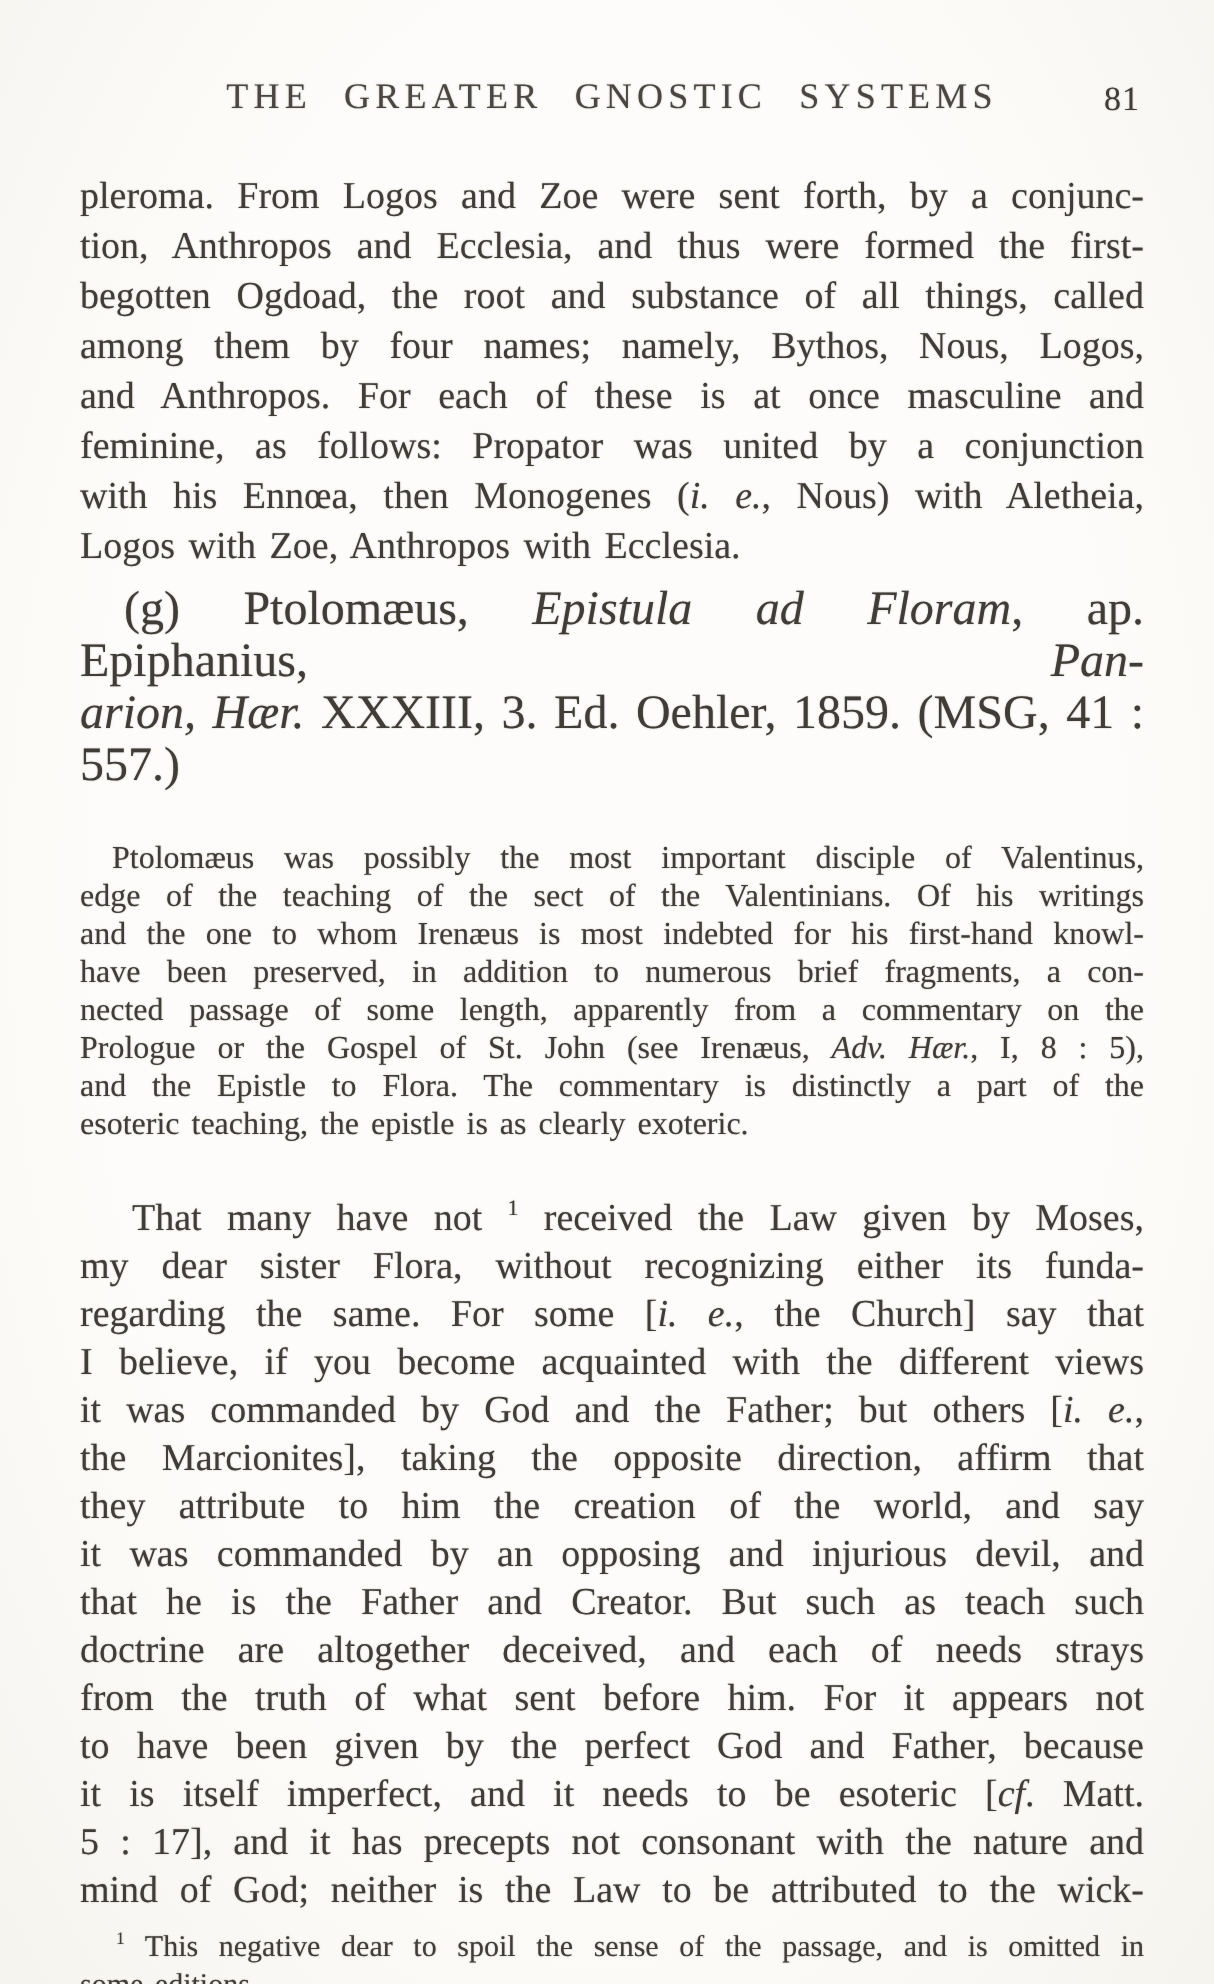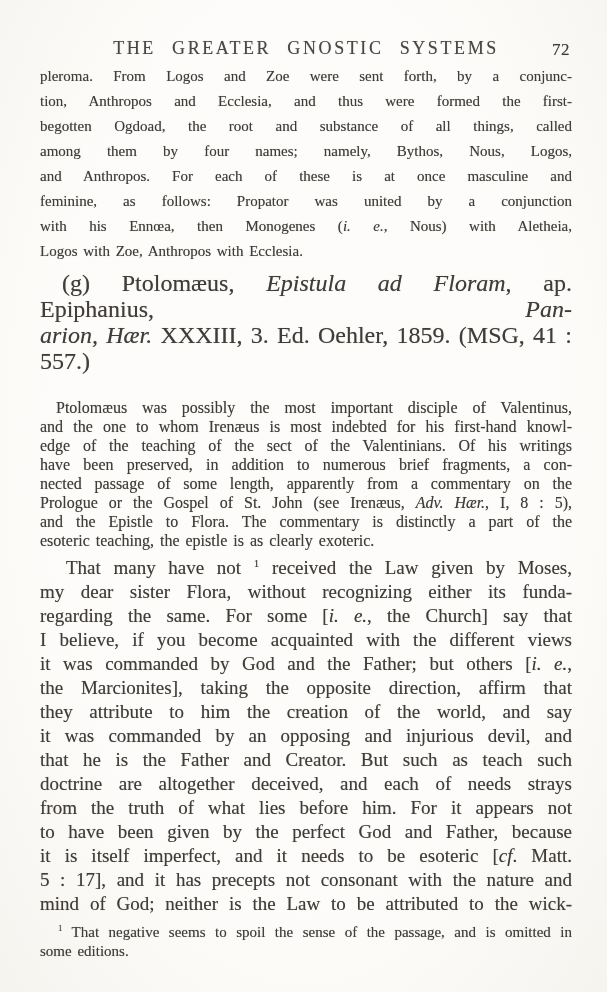--- a/index.html
+++ b/index.html
@@ -18,20 +18,21 @@
     box-sizing: border-box;
     padding: 38px 35px 0 40px;
   }
   .ink {
     color: #403d39;
     text-shadow: 0 0 0.7px rgba(80, 75, 68, 0.55);
   }
   .running-head {
     position: relative;
     height: 26px;
+    margin-bottom: 22px;
   }
   .head-title {
     display: block;
     text-align: center;
     font-size: 18px;
     letter-spacing: 2.6px;
     word-spacing: 9px;
     color: #4a4743;
     text-shadow: 0 0 0.8px rgba(90, 85, 78, 0.5);
   }
@@ -47,40 +48,40 @@
     text-align: justify;
     text-align-last: justify;
     white-space: normal;
   }
   .line.last {
     text-align-last: left;
     word-spacing: 2px;
   }
   .line.indent { text-indent: 26px; }
   .para-continuation {
-    font-size: 15px;
+    font-size: 19px;
     line-height: 25px;
     word-spacing: 1.5px;
   }
   .para-citation {
     margin-top: 6px;
     font-size: 24px;
     line-height: 26px;
     word-spacing: 2px;
   }
   .para-citation .line.indent { text-indent: 22px; }
   .para-small-print {
     margin-top: 24px;
     font-size: 16px;
     line-height: 19px;
     word-spacing: 1px;
   }
   .para-small-print .line.indent { text-indent: 16px; }
   .para-quote {
-    margin-top: 6px;
+    margin-top: 26px;
     font-size: 19px;
     line-height: 24px;
     word-spacing: 2.5px;
   }
   .para-footnote {
     margin-top: 7px;
     font-size: 15px;
     line-height: 19px;
     word-spacing: 1px;
   }
@@ -91,62 +92,62 @@
     line-height: 0;
   }
   i { font-style: italic; }
 </style>
 </head>
 <body>
 
 <div class="page">
   <header class="running-head">
     <span class="head-title">THE GREATER GNOSTIC SYSTEMS</span>
-    <span class="folio ink">72</span>
+    <span class="folio ink">81</span>
   </header>
   <main class="text-block ink">
       <div class="para para-continuation">
         <div class="line"><span>pleroma.  From Logos and Zoe were sent forth, by a conjunc-</span></div>
         <div class="line"><span>tion, Anthropos and Ecclesia, and thus were formed the first-</span></div>
         <div class="line"><span>begotten Ogdoad, the root and substance of all things, called</span></div>
         <div class="line"><span>among them by four names; namely, Bythos, Nous, Logos,</span></div>
         <div class="line"><span>and Anthropos.  For each of these is at once masculine and</span></div>
         <div class="line"><span>feminine, as follows:  Propator was united by a conjunction</span></div>
         <div class="line"><span>with his Ennœa, then Monogenes (</span><i>i. e.</i><span>, Nous) with Aletheia,</span></div>
         <div class="line last"><span>Logos with Zoe, Anthropos with Ecclesia.</span></div>
       </div>
       <div class="para para-citation">
         <div class="line indent"><span>(g) Ptolomæus, </span><i>Epistula ad Floram</i><span>, ap. Epiphanius, </span><i>Pan-</i></div>
         <div class="line"><i>arion, Hær.</i><span> XXXIII, 3.  Ed. Oehler, 1859.  (MSG, 41 : 557.)</span></div>
       </div>
       <div class="para para-small-print">
         <div class="line indent"><span>Ptolomæus was possibly the most important disciple of Valentinus,</span></div>
+        <div class="line"><span>edge of the teaching of the sect of the Valentinians.  Of his writings</span></div>
         <div class="line"><span>and the one to whom Irenæus is most indebted for his first-hand knowl-</span></div>
-        <div class="line"><span>edge of the teaching of the sect of the Valentinians.  Of his writings</span></div>
         <div class="line"><span>have been preserved, in addition to numerous brief fragments, a con-</span></div>
         <div class="line"><span>nected passage of some length, apparently from a commentary on the</span></div>
         <div class="line"><span>Prologue or the Gospel of St. John (see Irenæus, </span><i>Adv. Hær.</i><span>, I, 8 : 5),</span></div>
         <div class="line"><span>and the Epistle to Flora.  The commentary is distinctly a part of the</span></div>
         <div class="line last"><span>esoteric teaching, the epistle is as clearly exoteric.</span></div>
       </div>
       <div class="para para-quote">
         <div class="line indent"><span>That many have not </span><sup>1</sup><span> received the Law given by Moses,</span></div>
         <div class="line"><span>my dear sister Flora, without recognizing either its funda-</span></div>
         <div class="line"><span>regarding the same.  For some [</span><i>i. e.</i><span>, the Church] say that</span></div>
         <div class="line"><span>I believe, if you become acquainted with the different views</span></div>
         <div class="line"><span>it was commanded by God and the Father;  but others [</span><i>i. e.</i><span>,</span></div>
         <div class="line"><span>the Marcionites], taking the opposite direction, affirm that</span></div>
         <div class="line"><span>they attribute to him the creation of the world, and say</span></div>
         <div class="line"><span>it was commanded by an opposing and injurious devil, and</span></div>
         <div class="line"><span>that he is the Father and Creator.  But such as teach such</span></div>
         <div class="line"><span>doctrine are altogether deceived, and each of needs strays</span></div>
-        <div class="line"><span>from the truth of what lies before him.  For it appears not</span></div>
+        <div class="line"><span>from the truth of what sent before him.  For it appears not</span></div>
         <div class="line"><span>to have been given by the perfect God and Father, because</span></div>
         <div class="line"><span>it is itself imperfect, and it needs to be esoteric [</span><i>cf</i><span>. Matt.</span></div>
         <div class="line"><span>5 : 17], and it has precepts not consonant with the nature and</span></div>
         <div class="line"><span>mind of God; neither is the Law to be attributed to the wick-</span></div>
       </div>
       <div class="para para-footnote">
-        <div class="line indent"><sup>1</sup><span> That negative seems to spoil the sense of the passage, and is omitted in</span></div>
+        <div class="line indent"><sup>1</sup><span> This negative dear to spoil the sense of the passage, and is omitted in</span></div>
         <div class="line last"><span>some editions.</span></div>
       </div>
     </main>
 </div>
 
 </body></html>

